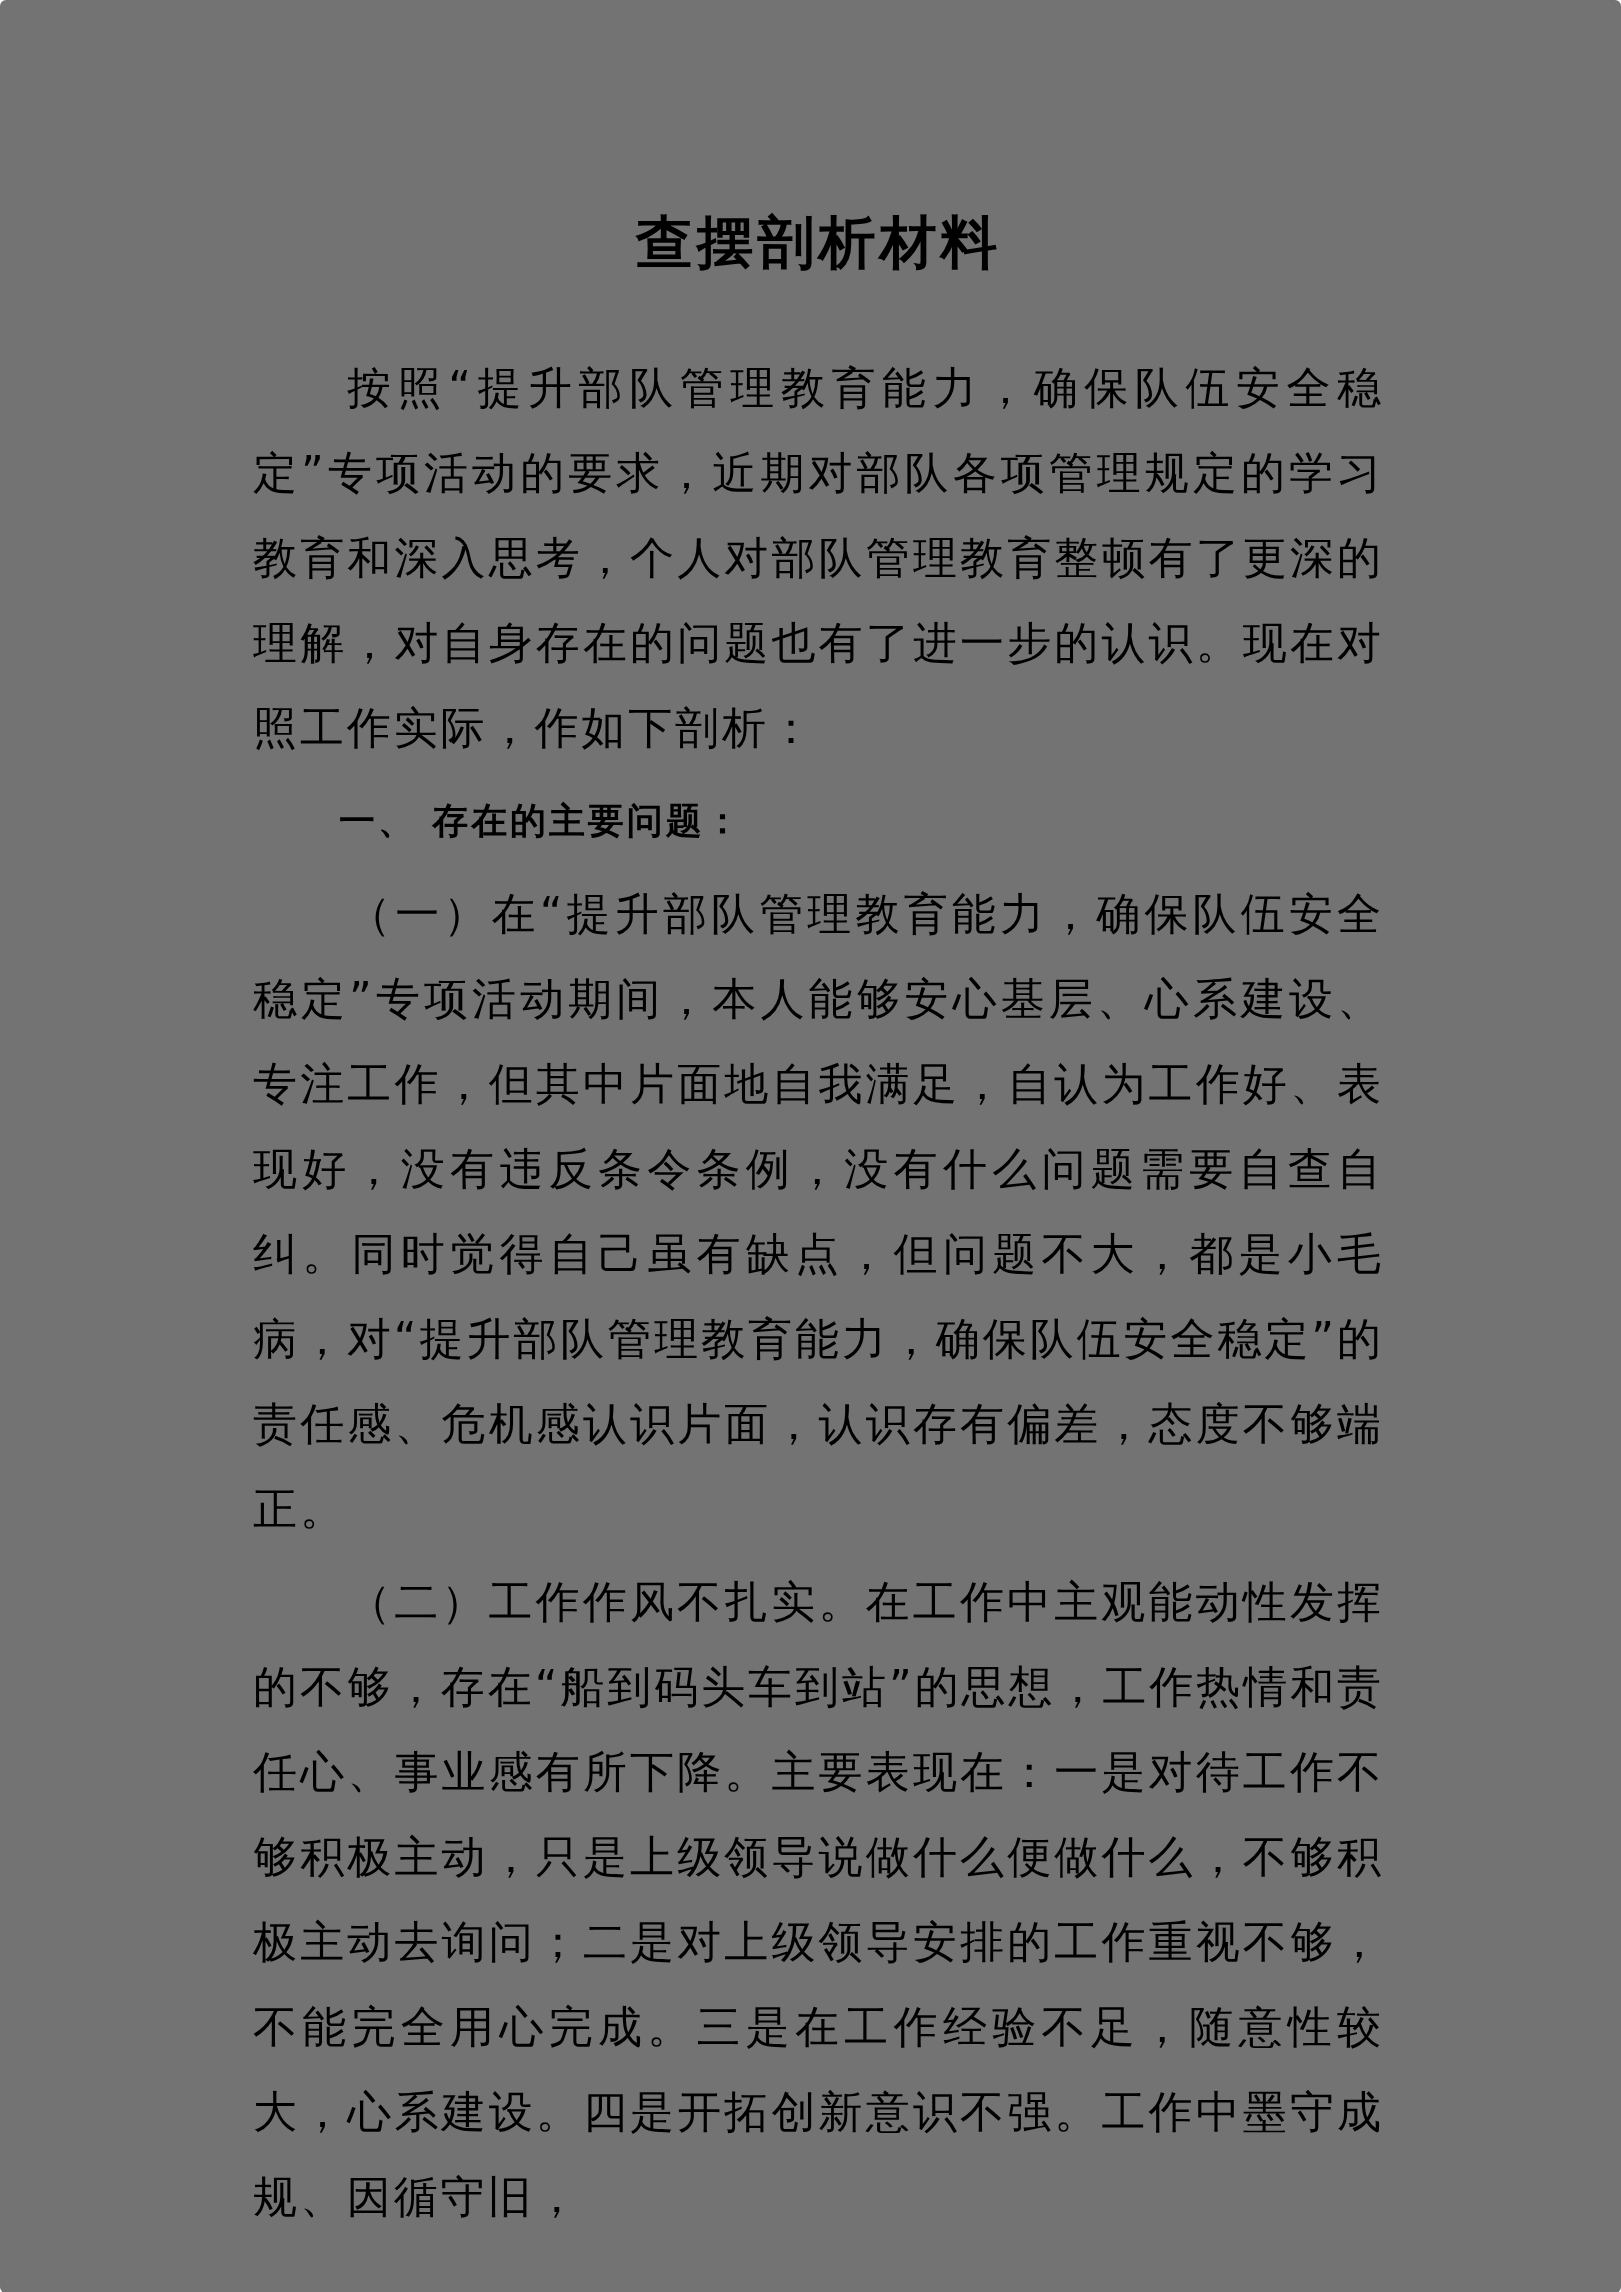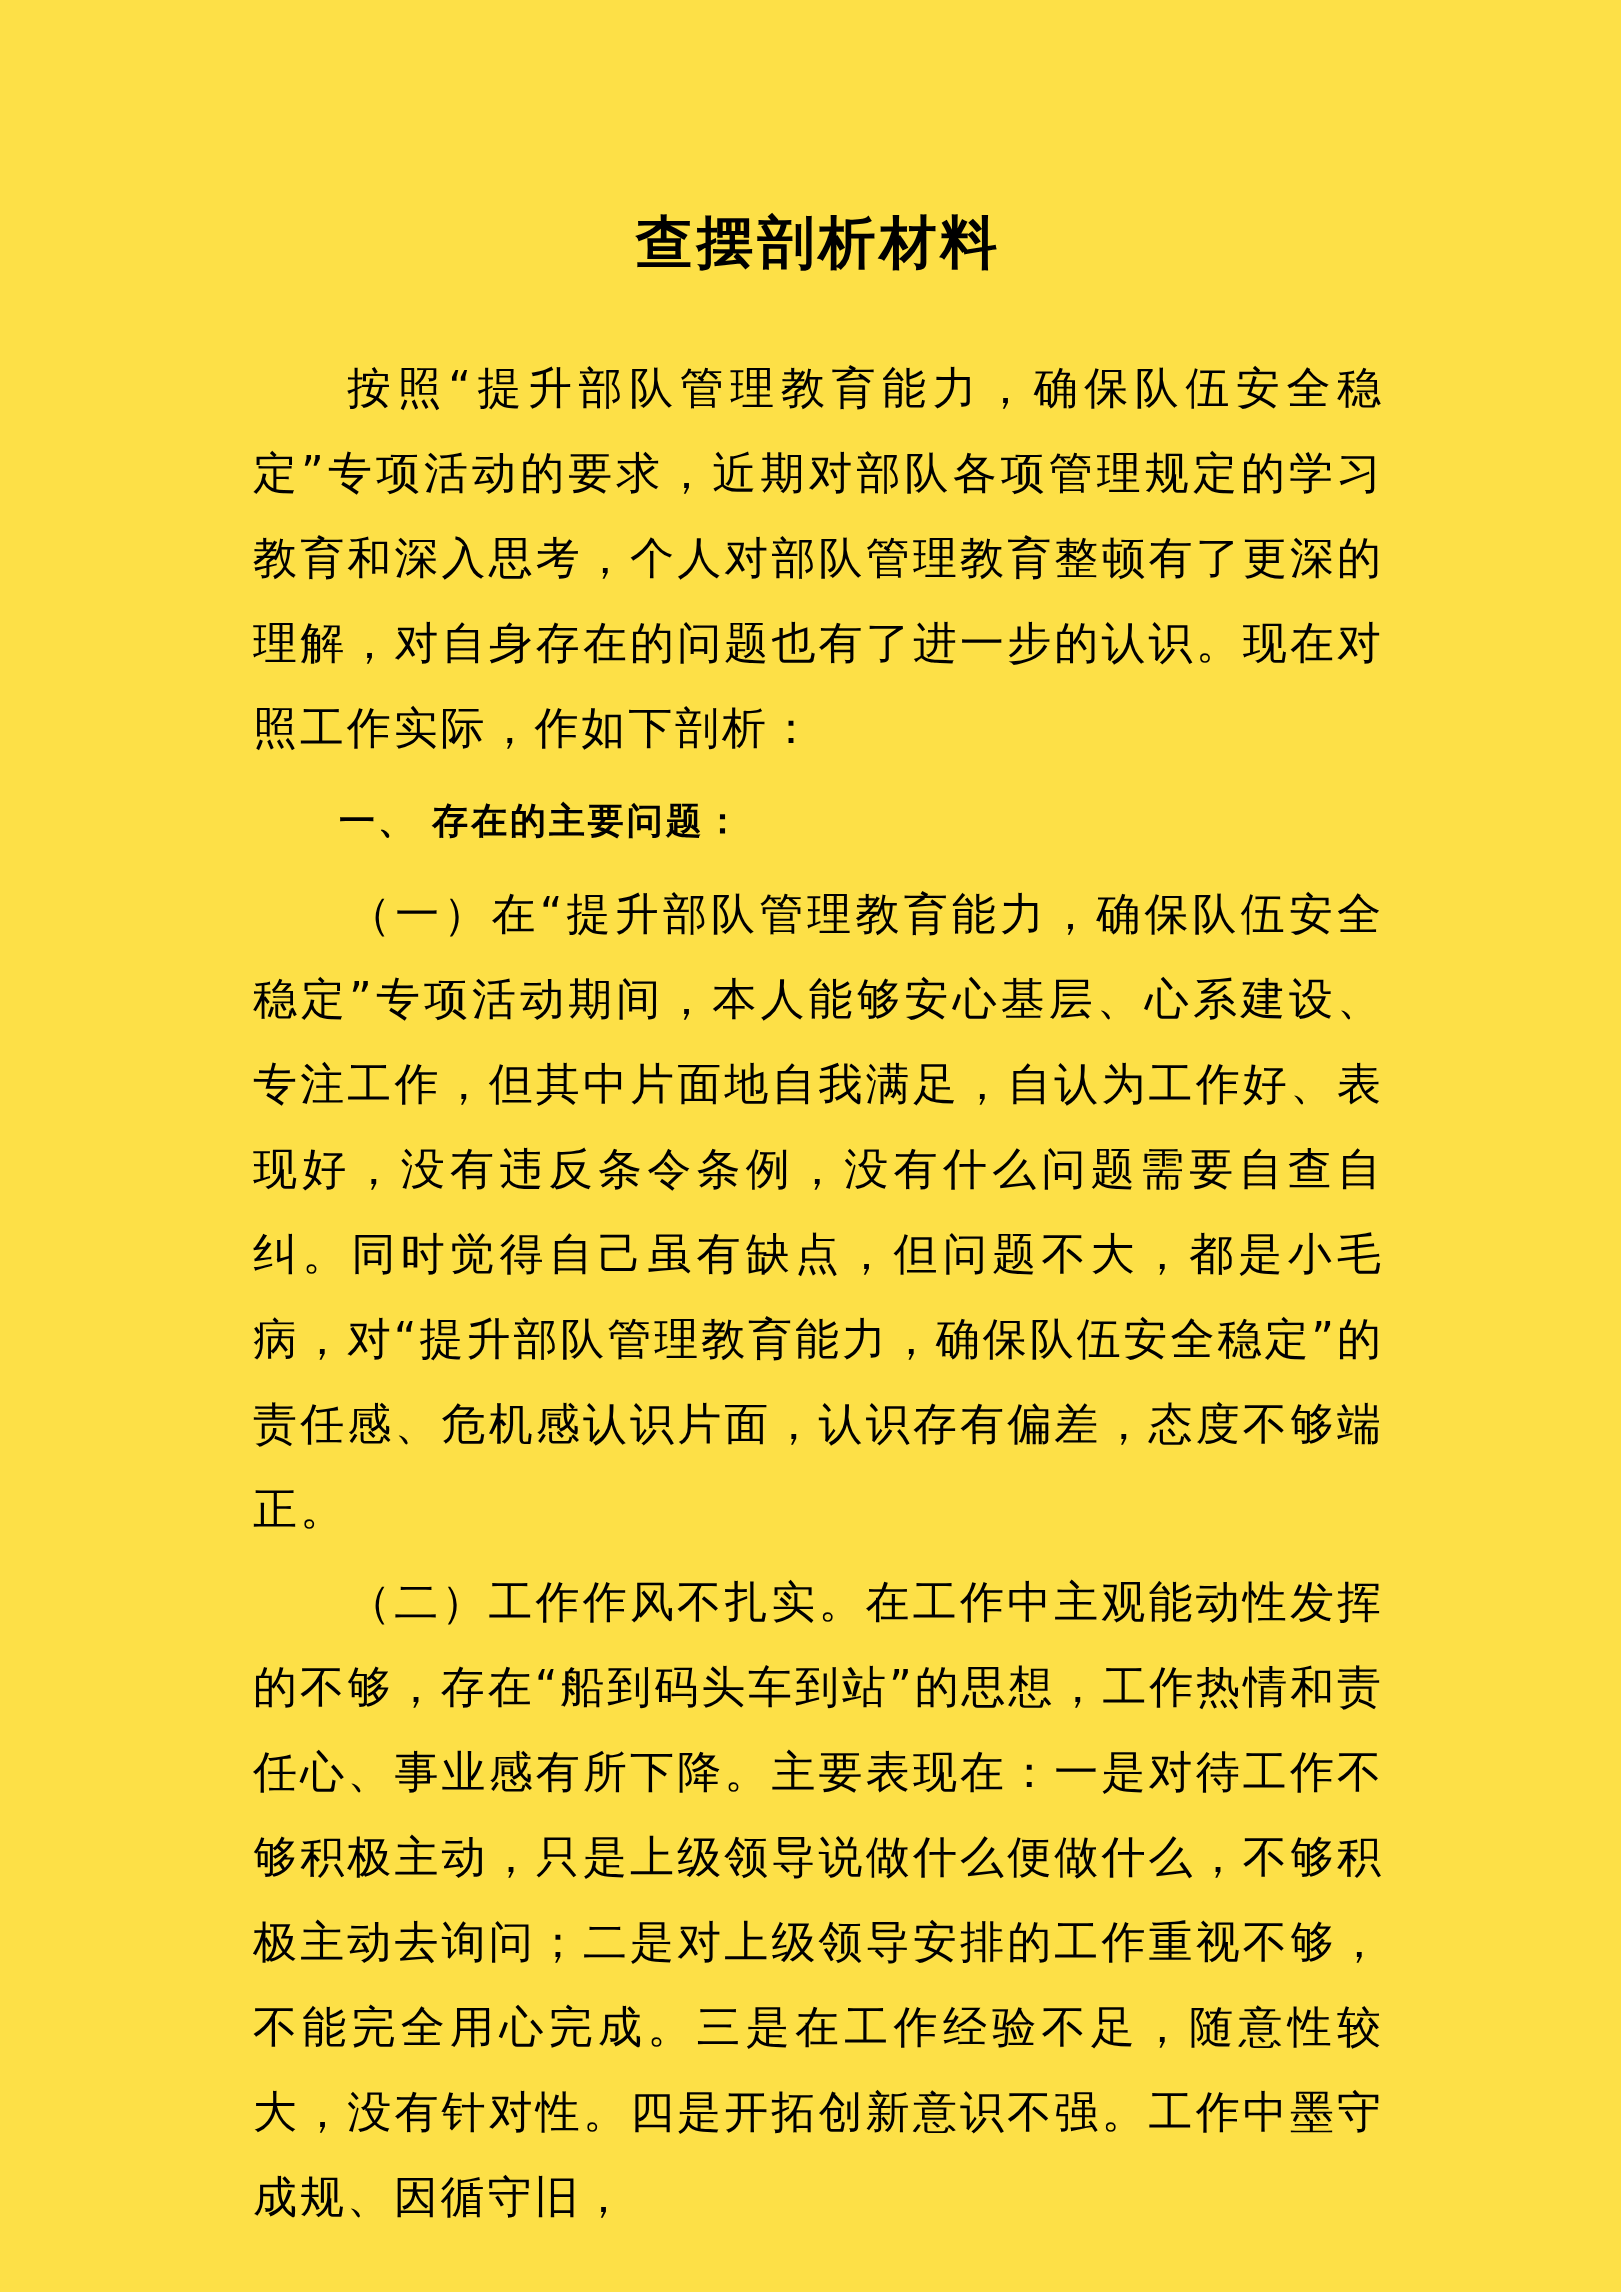--- a/index.html
+++ b/index.html
@@ -5,25 +5,26 @@
   html, body {
     margin: 0;
     padding: 0;
     background: #ffffff;
   }
   .page {
     position: relative;
     width: 1621px;
     height: 2293px;
     box-sizing: border-box;
-    background: #fde047;
+    background: #737373;
     color: #000000;
     font-family: "DejaVu Sans", sans-serif;
     padding: 196px 229px 78px 245px;
     overflow: hidden;
+    border-radius: 6px;
   }
   .doc-title {
     margin: 0 0 56px 0;
     font-size: 57px;
     line-height: 93px;
     font-weight: 700;
     text-align: center;
     letter-spacing: 3.9px;
     white-space: nowrap;
   }
@@ -53,15 +54,15 @@
 
 <div class="page">
   <h1 class="doc-title">查摆剖析材料</h1>
 
   <p class="para">按照“提升部队管理教育能力，确保队伍安全稳定”专项活动的要求，近期对部队各项管理规定的学习教育和深入思考，个人对部队管理教育整顿有了更深的理解，对自身存在的问题也有了进一步的认识。现在对照工作实际，作如下剖析：</p>
 
   <h2 class="section-heading">一、 存在的主要问题：</h2>
 
   <p class="para">（一）在“提升部队管理教育能力，确保队伍安全稳定”专项活动期间，本人能够安心基层、心系建设、专注工作，但其中片面地自我满足，自认为工作好、表现好，没有违反条令条例，没有什么问题需要自查自纠。同时觉得自己虽有缺点，但问题不大，都是小毛病，对“提升部队管理教育能力，确保队伍安全稳定”的责任感、危机感认识片面，认识存有偏差，态度不够端正。</p>
 
-  <p class="para">（二）工作作风不扎实。在工作中主观能动性发挥的不够，存在“船到码头车到站”的思想，工作热情和责任心、事业感有所下降。主要表现在：一是对待工作不够积极主动，只是上级领导说做什么便做什么，不够积极主动去询问；二是对上级领导安排的工作重视不够，不能完全用心完成。三是在工作经验不足，随意性较大，没有针对性。四是开拓创新意识不强。工作中墨守成规、因循守旧，</p>
+  <p class="para">（二）工作作风不扎实。在工作中主观能动性发挥的不够，存在“船到码头车到站”的思想，工作热情和责任心、事业感有所下降。主要表现在：一是对待工作不够积极主动，只是上级领导说做什么便做什么，不够积极主动去询问；二是对上级领导安排的工作重视不够，不能完全用心完成。三是在工作经验不足，随意性较大，心系建设。四是开拓创新意识不强。工作中墨守成规、因循守旧，</p>
 </div>
 
 
 </body></html>

